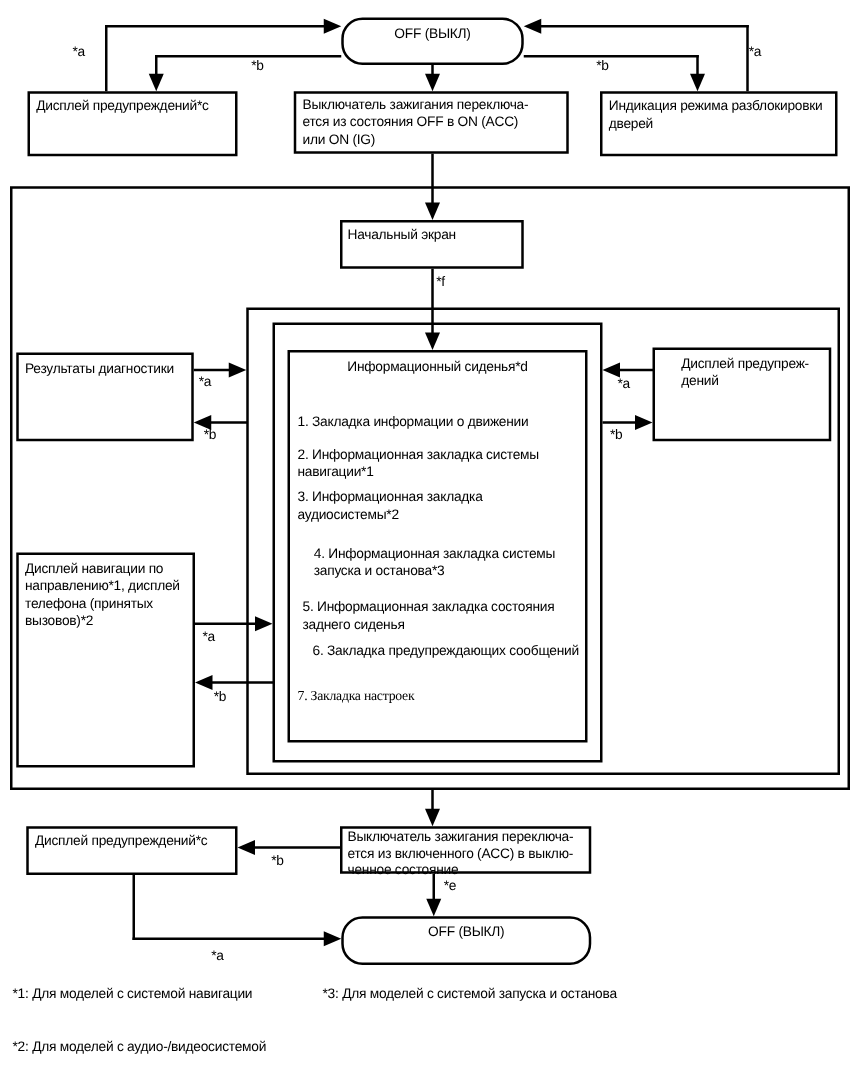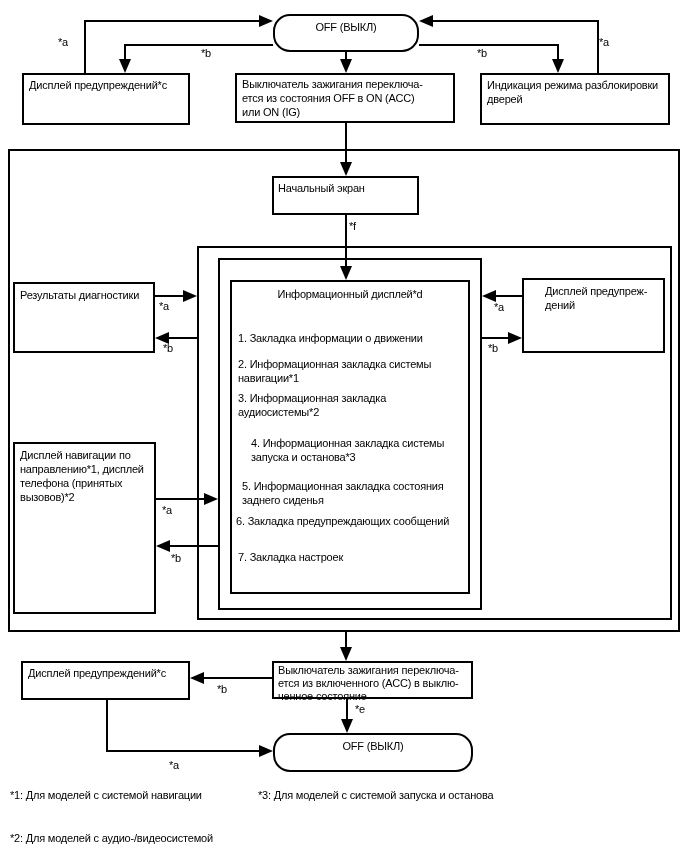--- a/index.html
+++ b/index.html
@@ -43,32 +43,32 @@
   <div class="box" style="left:272px;top:176px;width:147px;height:39px;padding-left:4px;">Начальный экран</div>
   <div class="box" style="left:13px;top:282px;width:142px;height:71px;padding:4px 3px 4px 5px;">Результаты диагностики</div>
   <div class="box" style="left:522px;top:278px;width:143px;height:75px;padding:4px 21px;">Дисплей предупреж-
 дений</div>
   <div class="box" style="left:13px;top:442px;width:143px;height:172px;padding:4px 5px;">Дисплей навигации по
 направлению*1, дисплей
 телефона (принятых
 вызовов)*2</div>
 
   <div class="container" style="left:230px;top:280px;width:240px;height:314px;"></div>
-  <div class="txt ctr" style="left:230px;top:287px;width:240px;">Информационный дисплей*d</div>
+  <div class="txt ctr" style="left:230px;top:287px;width:240px;">Информационный сиденья*d</div>
   <div class="txt" style="left:238px;top:331px;">1. Закладка информации о движении</div>
   <div class="txt" style="left:238px;top:357px;">2. Информационная закладка системы
 навигации*1</div>
   <div class="txt" style="left:238px;top:391px;">3. Информационная закладка
 аудиосистемы*2</div>
   <div class="txt" style="left:238px;top:436px;margin-left:13px;">4. Информационная закладка системы
 запуска и останова*3</div>
   <div class="txt" style="left:242px;top:479px;">5. Информационная закладка состояния
 заднего сиденья</div>
-  <div class="txt" style="left:236px;top:514px;">6. Закладка предупреждающих сообщений</div>
-  <div class="txt" style="left:238px;top:550px;">7. Закладка настроек</div>
+  <div class="txt" style="left:250px;top:514px;">6. Закладка предупреждающих сообщений</div>
+  <div class="txt" style="left:238px;top:550px;font-family:Liberation Serif, serif;">7. Закладка настроек</div>
 
   <div class="box" style="left:21px;top:661px;width:169px;height:39px;">Дисплей предупреждений*c</div>
   <div class="box" style="left:272px;top:661px;width:201px;height:38px;padding:1px 4px;line-height:13px;">Выключатель зажигания переключа-
 ется из включенного (ACC) в выклю-
 ченное состояние</div>
   <div class="box ctr" style="left:273px;top:733px;width:200px;height:39px;padding-top:4px;">OFF (ВЫКЛ)</div>
 
   <div class="vline" style="left:84px;top:20px;height:53px;"></div>
   <div class="hline" style="left:84px;top:20px;width:176px;"></div>
   <div class="ah ah-right" style="left:259px;top:15px;"></div>

